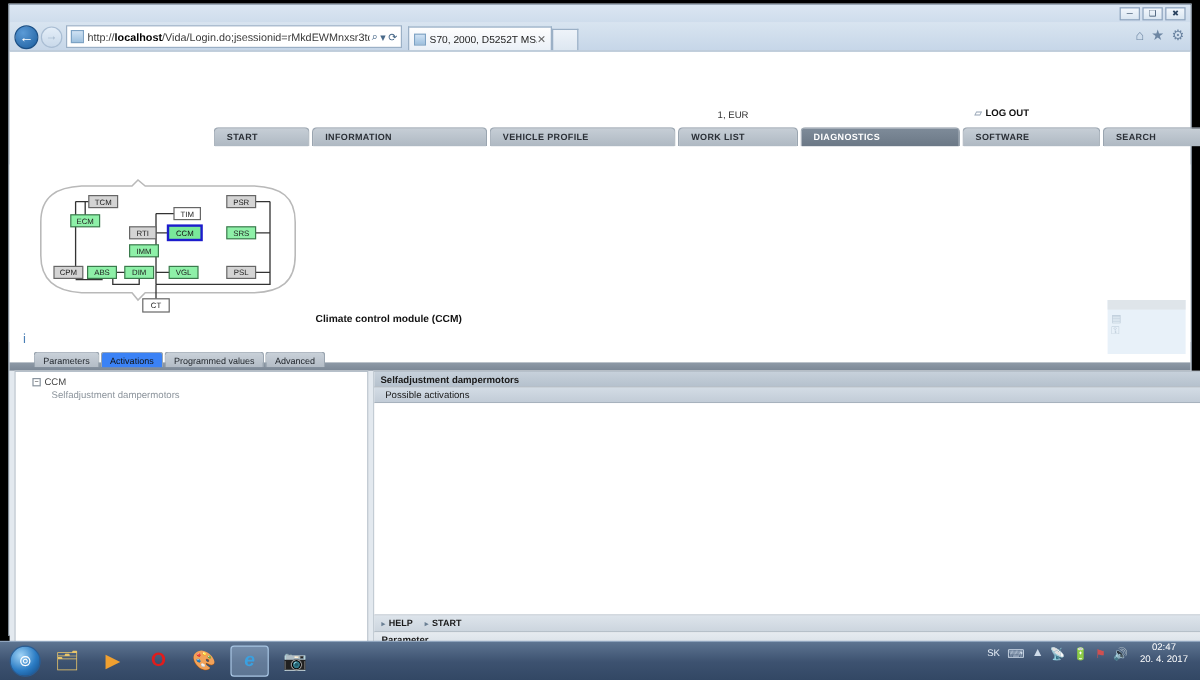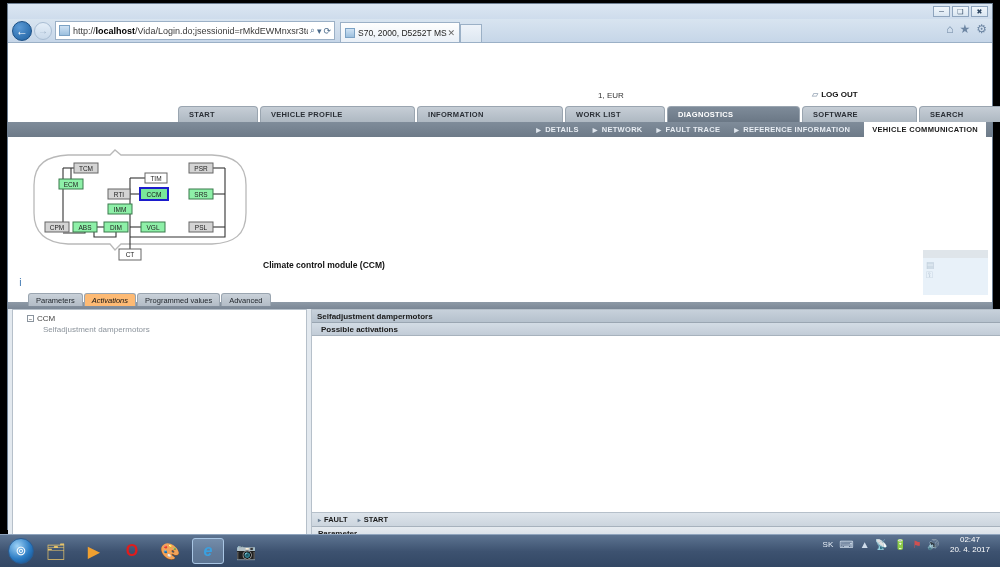--- a/index.html
+++ b/index.html
@@ -226,22 +226,22 @@
   .subtab {
     height: 13px;
     background: linear-gradient(#c9d1d9, #b3bcc6);
     border: 1px solid #9aa5b0; border-bottom: none;
     border-radius: 3px 3px 0 0;
     font-size: 7.5px; color: #22272d;
     display: flex; align-items: center;
     padding: 0 7px; margin-right: 1px;
   }
   .subtab.active {
-    background: #fdba74;
-    color: #111; font-weight: normal; font-style: italic;
+    background: #3b82f6;
+    color: #111; font-weight: normal;
   }
 
   
   #work-area {
     position: absolute; left: 0; top: 266px;
     width: 100%; height: 250px;
     background: #e3e9ef;
   }
   #tree-pane {
     position: absolute; left: 4px; top: 0px;
@@ -267,21 +267,21 @@
   }
   .pane-title {
     height: 13px; background: linear-gradient(#c7d1db, #b5c1cd);
     border-bottom: 1px solid #9aa6b2;
     font-size: 8px; font-weight: bold; color: #1a1a1a;
     display: flex; align-items: center; padding-left: 5px;
   }
   .pane-sub {
     height: 13px; background: linear-gradient(#d3dce5, #c2ccd7);
     border-bottom: 1px solid #a7b2bd;
-    font-size: 8px; font-weight: bold; color: #1a1a1a;
+    font-size: 8px; font-weight: normal; color: #1a1a1a;
     display: flex; align-items: center; padding-left: 9px;
   }
   #activation-list {
     height: 177px; background: #ffffff;
     border-bottom: 1px solid #b6c0ca;
   }
   #action-bar {
     height: 14px; background: linear-gradient(#dde4eb, #ccd5de);
     border-bottom: 1px solid #a7b2bd;
     display: flex; align-items: center; padding-left: 6px; gap: 10px;
@@ -415,47 +415,28 @@
     </div>
 
     <div id="app">
 
 
       <div id="eur-label">1, EUR</div>
       <div id="logout-label"><span class="bull">▱</span><span>LOG OUT</span></div>
 
       <div id="nav-tabs">
         <div class="nav-tab" style="width:80px">START</div>
+        <div class="nav-tab" style="width:146px">INFORMATION</div>
         <div class="nav-tab" style="width:155px">VEHICLE PROFILE</div>
-        <div class="nav-tab" style="width:146px">INFORMATION</div>
         <div class="nav-tab" style="width:100px">WORK LIST</div>
         <div class="nav-tab active" style="width:133px">DIAGNOSTICS</div>
         <div class="nav-tab" style="width:115px">SOFTWARE</div>
         <div class="nav-tab" style="width:100px">SEARCH</div>
       </div>
 
-      <div id="subnav">
-        <div class="subnav-item">
-            <span class="arw">▶</span>
-            <span>DETAILS</span>
-          </div>
-        <div class="subnav-item">
-            <span class="arw">▶</span>
-            <span>NETWORK</span>
-          </div>
-        <div class="subnav-item">
-            <span class="arw">▶</span>
-            <span>FAULT TRACE</span>
-          </div>
-        <div class="subnav-item">
-            <span class="arw">▶</span>
-            <span>REFERENCE INFORMATION</span>
-          </div>
-        <div class="subnav-item active">VEHICLE COMMUNICATION</div>
-      </div>
 
       <div id="diagram-panel">
 
         <svg id="car-svg" width="235" height="120" viewBox="0 0 235 120">
 
           <path d="M12,40 C12,18 26,11 46,10 L88,10 L93,5 L99,10 L190,10 C212,11 224,19 224,40
                    L224,68 C224,90 212,98 190,99 L99,99 L93,105 L88,99 L46,99 C26,98 12,90 12,68 Z" fill="none" stroke="#b9b9b9" stroke-width="1.3"></path>
 
           <g stroke="#333" stroke-width="1.1" fill="none">
 
@@ -563,21 +544,21 @@
         </div>
 
         <div id="detail-pane">
           <div class="pane-title">Selfadjustment dampermotors</div>
           <div class="pane-sub">Possible activations</div>
           <div id="activation-list"></div>
 
           <div id="action-bar">
             <div class="action-btn">
                 <span class="arw">▸</span>
-                <span>FAULT</span>
+                <span>HELP</span>
               </div>
             <div class="action-btn">
                 <span class="arw">▸</span>
                 <span>START</span>
               </div>
           </div>
 
           <div id="result-head">
             <div class="c1">Parameter</div>
           </div>

